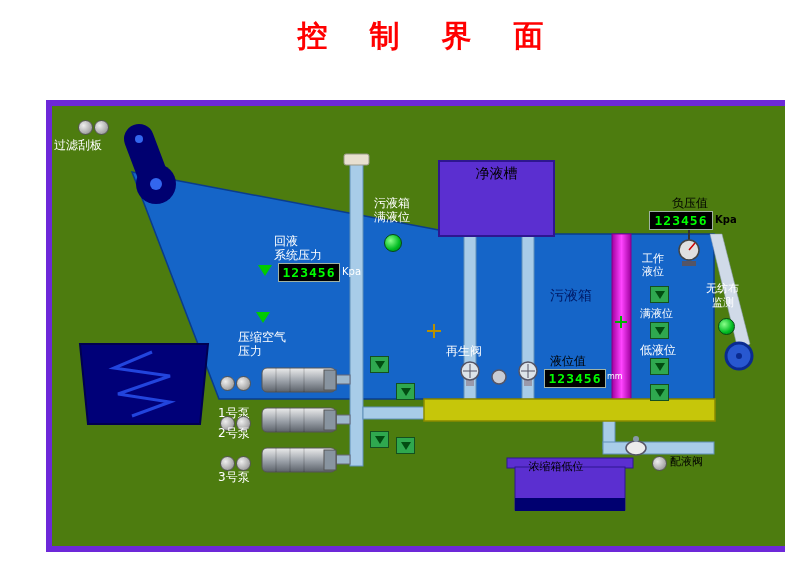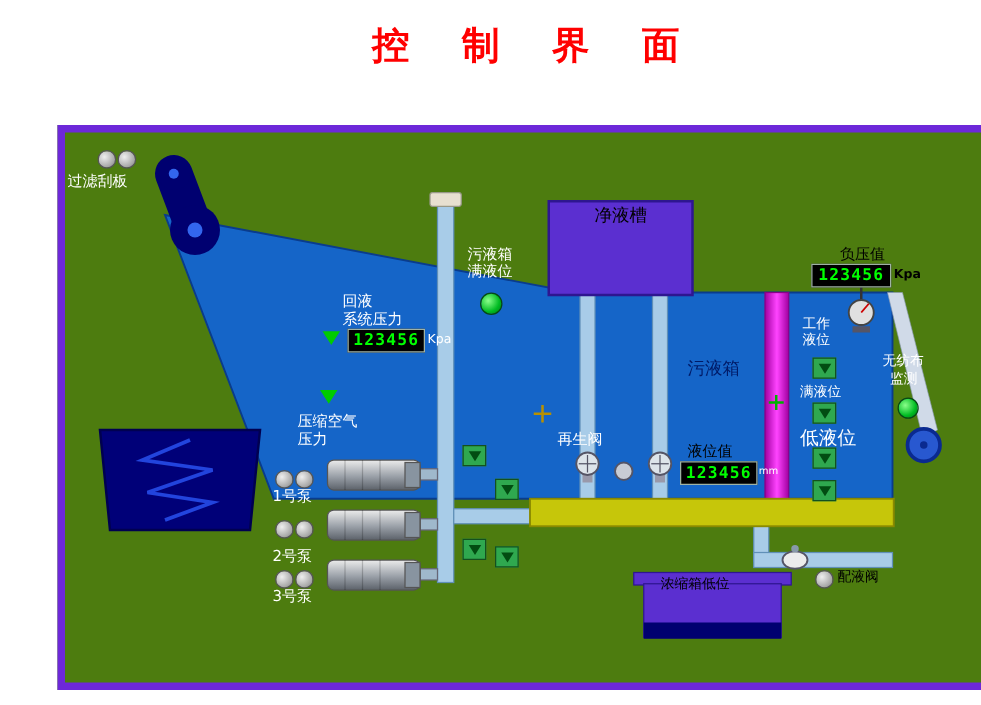--- a/index.html
+++ b/index.html
@@ -179,21 +179,21 @@
     <div class="blbl" style="left:498px;top:182px;color:#001a66;font-size:14px">污液箱</div>
 
     <div class="wlbl" style="left:590px;top:146px;width:30px;font-size:11px;line-height:13px">工作液位</div>
     <div class="tribox" style="left:598px;top:180px">
         <span class="tri"></span>
       </div>
     <div class="wlbl" style="left:588px;top:201px;width:46px;font-size:11px">满液位</div>
     <div class="tribox" style="left:598px;top:216px">
         <span class="tri"></span>
       </div>
-    <div class="wlbl" style="left:588px;top:237px;width:46px;font-size:15px">低液位</div>
+    <div class="wlbl" style="left:588px;top:237px;width:46px;font-size:12px">低液位</div>
     <div class="tribox" style="left:598px;top:252px">
         <span class="tri"></span>
       </div>
     <div class="tribox" style="left:598px;top:278px">
         <span class="tri"></span>
       </div>
 
     <div class="wlbl" style="left:654px;top:176px;font-size:11px">无纺布</div>
     <div class="wlbl" style="left:660px;top:190px;font-size:11px">监测</div>
     <div class="glight" style="left:666px;top:212px;width:15px;height:15px"></div>
@@ -210,24 +210,24 @@
       </div>
     <div class="tribox" style="left:318px;top:325px">
         <span class="tri"></span>
       </div>
     <div class="tribox" style="left:344px;top:331px">
         <span class="tri"></span>
       </div>
 
     <div class="gcirc" style="left:168px;top:270px"></div>
     <div class="gcirc" style="left:184px;top:270px"></div>
-    <div class="wlbl" style="left:166px;top:284px;width:44px">1号泵</div>
+    <div class="wlbl" style="left:166px;top:300px;width:44px">1号泵</div>
     <div class="gcirc" style="left:168px;top:310px"></div>
     <div class="gcirc" style="left:184px;top:310px"></div>
-    <div class="wlbl" style="left:166px;top:332px;width:44px">2号泵</div>
+    <div class="wlbl" style="left:166px;top:320px;width:44px">2号泵</div>
     <div class="gcirc" style="left:168px;top:350px"></div>
     <div class="gcirc" style="left:184px;top:350px"></div>
     <div class="wlbl" style="left:166px;top:364px;width:44px">3号泵</div>
 
     <div class="wlbl" style="left:394px;top:238px">再生阀</div>
 
     <div class="blbl" style="left:498px;top:248px">液位值</div>
     <div class="lcd" style="left:492px;top:263px">123456</div>
     <div class="unit-t" style="left:555px;top:266px">mm</div>
 

